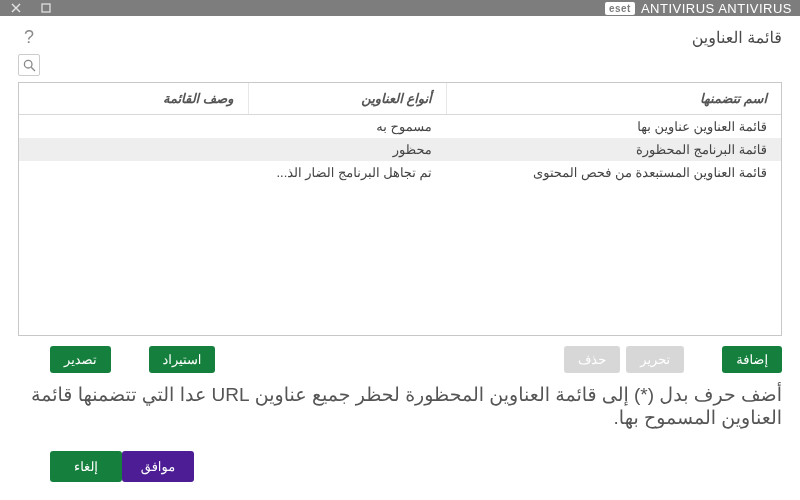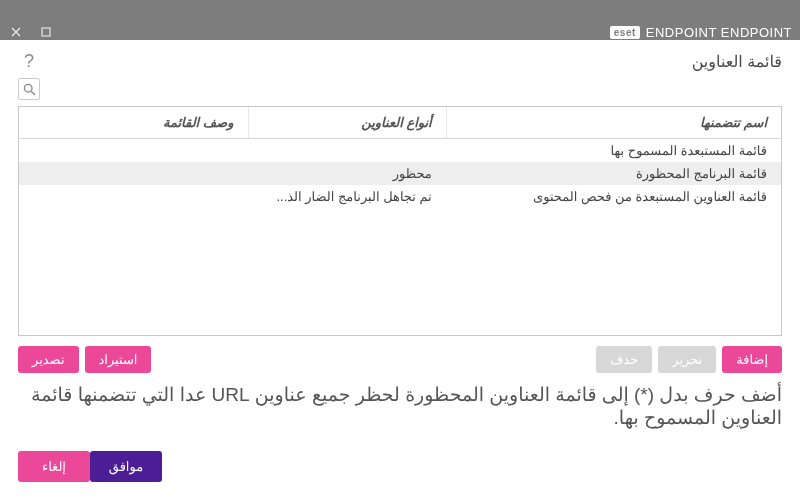--- a/index.html
+++ b/index.html
@@ -8,25 +8,25 @@
     font-size: 13px;
     background: #fff;
     color: #333;
     width: 800px;
     height: 500px;
     overflow: hidden;
     display: flex;
     flex-direction: column;
   }
   .titlebar {
-    height: 40px;
+    height: 16px;
     background: #7d7d7d;
     color: #fff;
     display: flex;
-    align-items: flex-end;
+    align-items: center;
     padding: 0 8px;
     direction: ltr;
   }
   .titlebar .win-controls {
     display: flex;
     gap: 14px;
     align-items: center;
   }
   .titlebar .win-controls span {
     display: inline-flex;
@@ -145,21 +145,21 @@
     align-items: center;
   }
   .btn {
     border: none;
     border-radius: 3px;
     padding: 6px 14px;
     font-size: 13px;
     cursor: pointer;
     font-family: inherit;
   }
-  .btn-gray { background: #ec4899; color: #fff; }
+  .btn-gray { background: #15803d; color: #fff; margin-left: 32px; }
   .btn-disabled { background: #d7d7d7; color: #fff; cursor: default; }
   .btn-teal { background: #4c1d95; color: #fff; }
   .spacer { flex: 1; }
   .hint {
     padding: 10px 18px 0 18px;
     color: #555;
     font-size: 19px;
     text-align: right;
   }
   .footer {
@@ -181,21 +181,21 @@
         </svg>
     </span>
     <span>
       <svg width="10" height="10" viewBox="0 0 10 10">
           <rect x="1" y="1" width="8" height="8" stroke="currentColor" stroke-width="1.2" fill="none"></rect>
         </svg>
     </span>
   </div>
   <div class="app-title">
     <span class="eset-badge">eset</span>
-    <span>ENDPOINT ENDPOINT</span>
+    <span>ANTIVIRUS ANTIVIRUS</span>
   </div>
 </div>
 
 <div class="header-row">
   <div class="page-title">قائمة العناوين</div>
   <div class="help-icon">?</div>
 </div>
 
 <div class="search-row">
   <div class="search-btn">
@@ -207,21 +207,22 @@
 </div>
 
 <div class="list-container">
   <div class="list-header">
     <div class="col col-name">اسم تتضمنها</div>
     <div class="col col-type">أنواع العناوين</div>
     <div class="col col-desc">وصف القائمة</div>
   </div>
   <div class="list-body" id="list-body">
       <div class="row">
-        <div class="cell col-name">قائمة المستبعدة المسموح بها</div>
+        <div class="cell col-name">قائمة العناوين عناوين بها</div>
+        <div class="cell col-type">مسموح به</div>
         <div class="cell col-desc"></div>
       </div>
       <div class="row selected">
         <div class="cell col-name">قائمة البرنامج المحظورة</div>
         <div class="cell col-type">محظور</div>
         <div class="cell col-desc"></div>
       </div>
       <div class="row">
         <div class="cell col-name">قائمة العناوين المستبعدة من فحص المحتوى</div>
         <div class="cell col-type">تم تجاهل البرنامج الضار الذ...</div>

